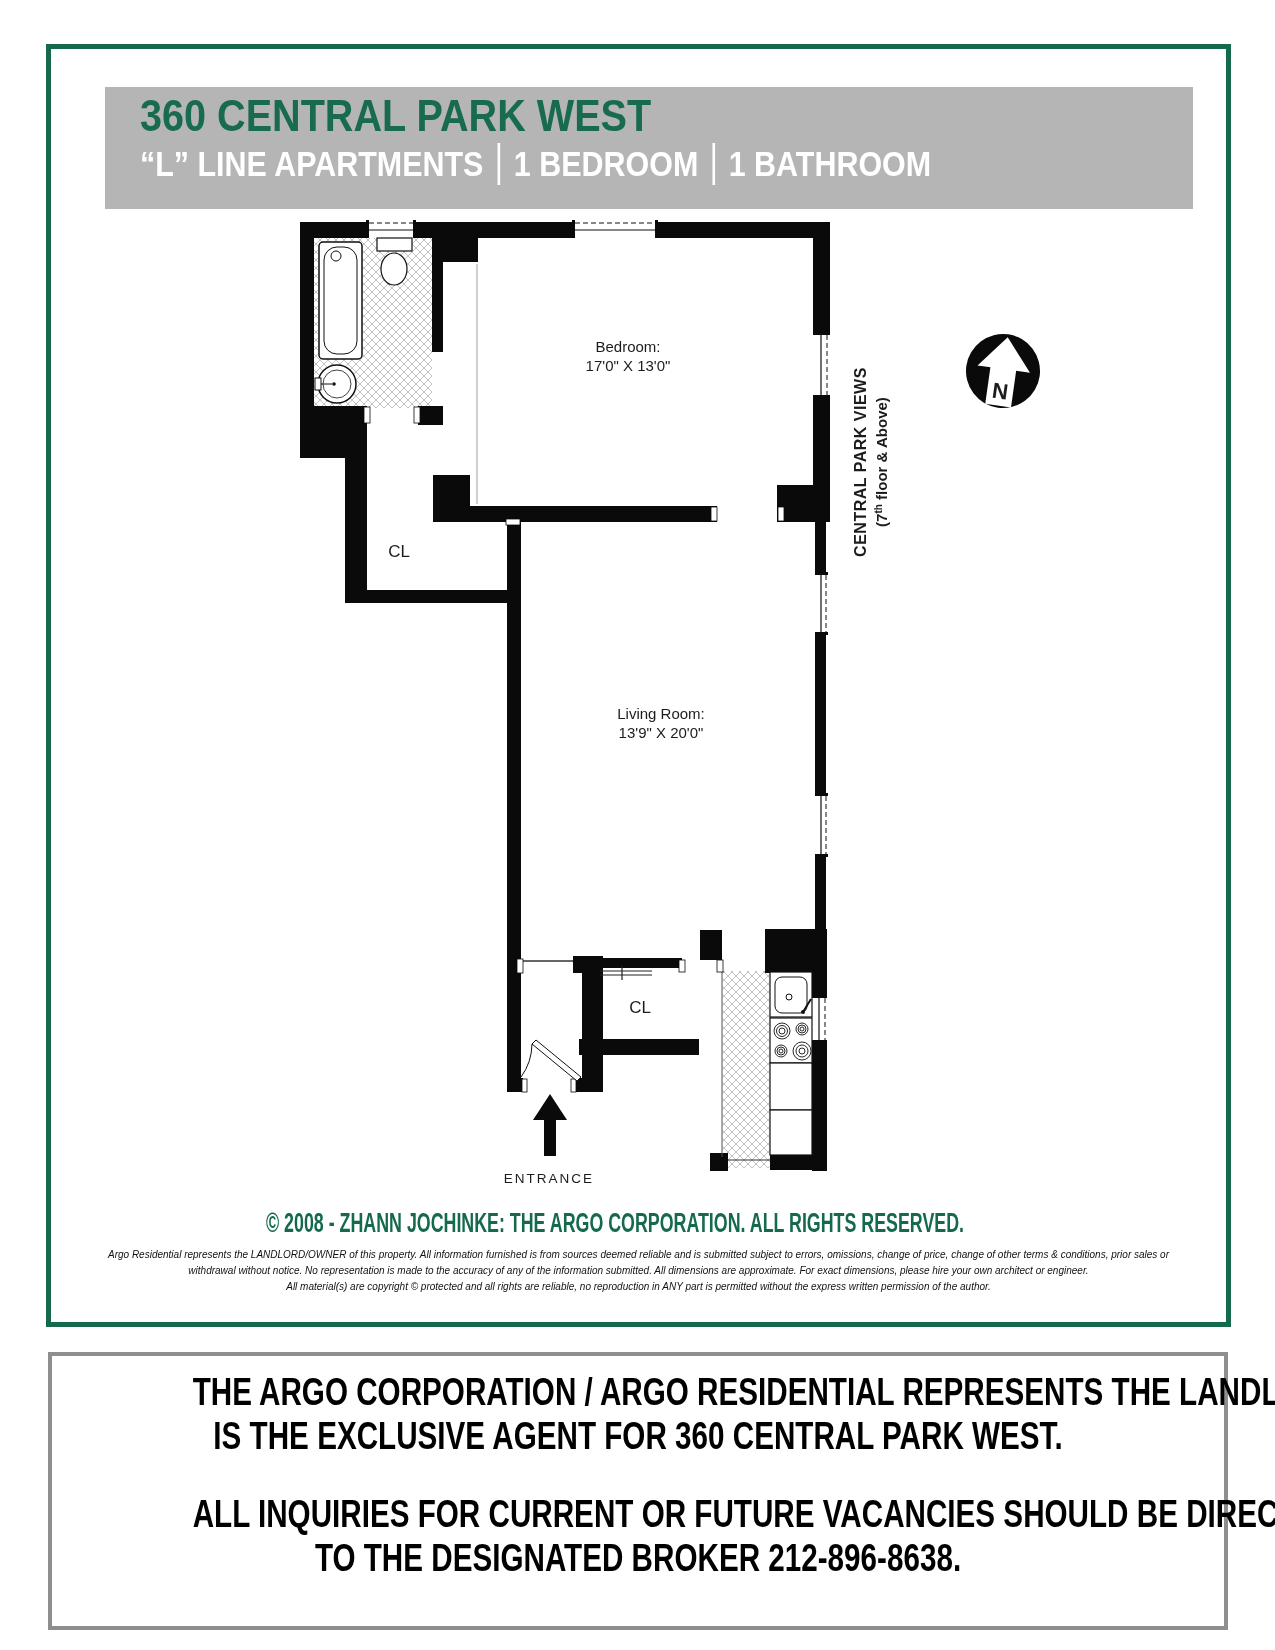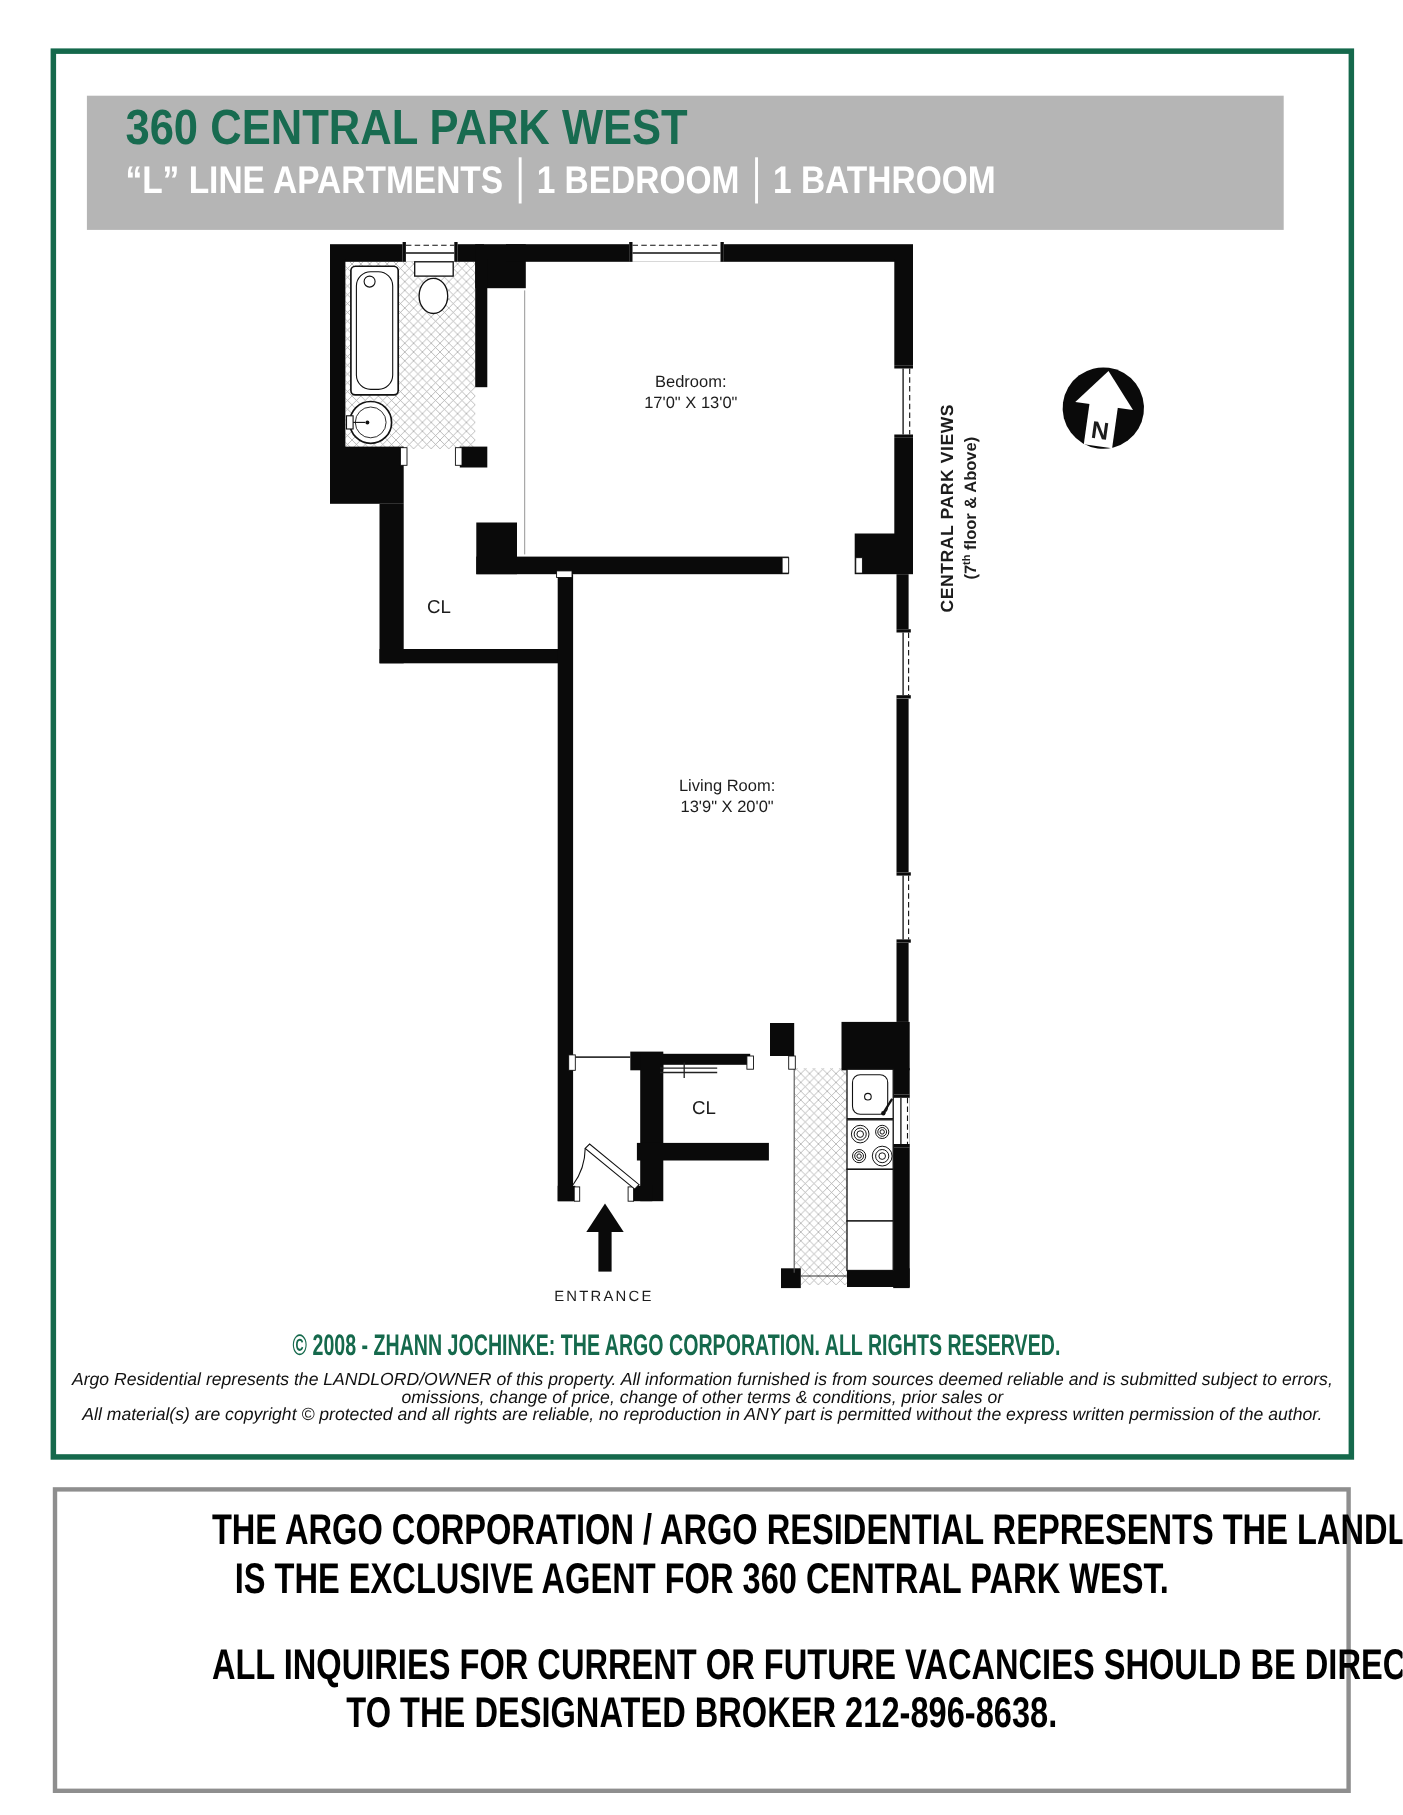--- a/index.html
+++ b/index.html
@@ -7,39 +7,39 @@
     width:1275px;height:1650px;position:relative;background:#ffffff;
     font-family:"Liberation Sans",sans-serif;overflow:hidden;
   }
   .abs{position:absolute;}
   
   #green-box{
     left:46px;top:44px;width:1185px;height:1283px;
     border:5px solid #15694c;box-sizing:border-box;background:#fff;
   }
   
-  #header-bar{left:79px;top:87px;width:1088px;height:122px;background:#b5b5b5;}
+  #header-bar{left:105px;top:87px;width:1088px;height:122px;background:#b5b5b5;}
   #page-title{
     position:absolute;left:35px;top:4px;font-size:45px;font-weight:bold;color:#186b50;
     transform:scaleX(.88);transform-origin:left center;white-space:nowrap;line-height:50px;
   }
   #page-subtitle{
     position:absolute;left:35px;top:53px;display:flex;align-items:center;
     font-size:35px;font-weight:bold;color:#ffffff;white-space:nowrap;
     transform:scaleX(.87);transform-origin:left center;line-height:48px;
   }
   #page-subtitle .sep{width:3px;height:42px;background:#ffffff;margin:0 16px;}
   
   #copyright-line{
     left:50px;top:1208px;width:1130px;text-align:center;font-size:27px;font-weight:bold;
     color:#15694c;transform:scaleX(.66);transform-origin:center;white-space:nowrap;
   }
   #disclaimer{
     left:46px;top:1247px;width:1185px;text-align:center;color:#111;
-    font-size:16px;font-style:italic;line-height:16px;
+    font-size:10px;font-style:italic;line-height:16px;
   }
   
   #footer-box{
     left:48px;top:1352px;width:1180px;height:278px;
     border:4px solid #8e8e8e;box-sizing:border-box;background:#fff;
   }
   .footer-par{margin:0;text-align:center;font-weight:bold;color:#000;
     font-size:39px;line-height:44px;transform:scaleX(.76);transform-origin:center;white-space:nowrap;}
   #footer-p1{margin-top:14px;}
   #footer-p2{margin-top:34px;}
@@ -252,20 +252,21 @@
     <text class="lbl" x="0" y="21" text-anchor="middle" font-size="15" font-weight="bold">
       <tspan>(7</tspan><tspan dy="-5" font-size="10">th</tspan><tspan dy="5"> floor &amp; Above)</tspan>
     </text>
   </g>
 </svg>
 
 <div class="abs" id="copyright-line">© 2008 - ZHANN JOCHINKE: THE ARGO CORPORATION. ALL RIGHTS RESERVED.</div>
 
 <div class="abs" id="disclaimer">
   <div>Argo Residential represents the LANDLORD/OWNER of this property.  All information furnished is from sources deemed reliable and is submitted subject to errors, omissions, change of price, change of other terms &amp; conditions, prior sales or</div>
+  <div>withdrawal without notice. No representation is made to the accuracy of any of the information submitted.  All dimensions are approximate.  For exact dimensions, please hire your own architect or engineer.</div>
   <div>All material(s) are copyright © protected and all rights are reliable, no reproduction in ANY part is permitted without the express written permission of the author.</div>
 </div>
 
 <div class="abs" id="footer-box">
   <div class="footer-par" id="footer-p1">
     <div>THE ARGO CORPORATION / ARGO RESIDENTIAL REPRESENTS THE LANDLORD AND</div>
     <div>IS THE EXCLUSIVE AGENT FOR 360 CENTRAL PARK WEST.</div>
   </div>
   <div class="footer-par" id="footer-p2">
     <div>ALL INQUIRIES FOR CURRENT OR FUTURE VACANCIES SHOULD BE DIRECTED</div>

